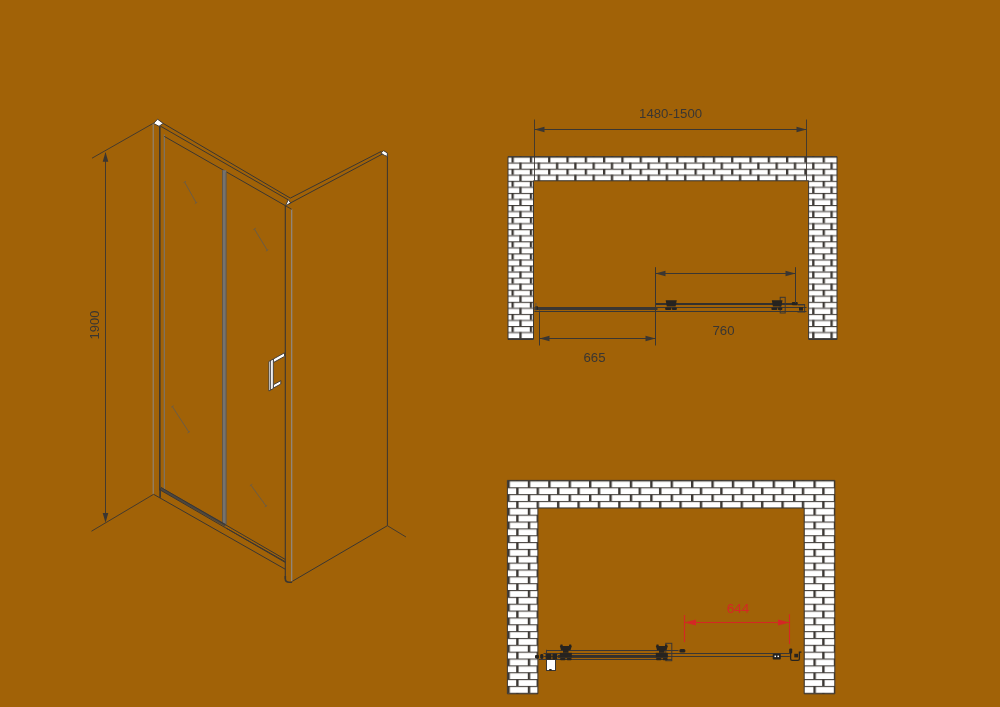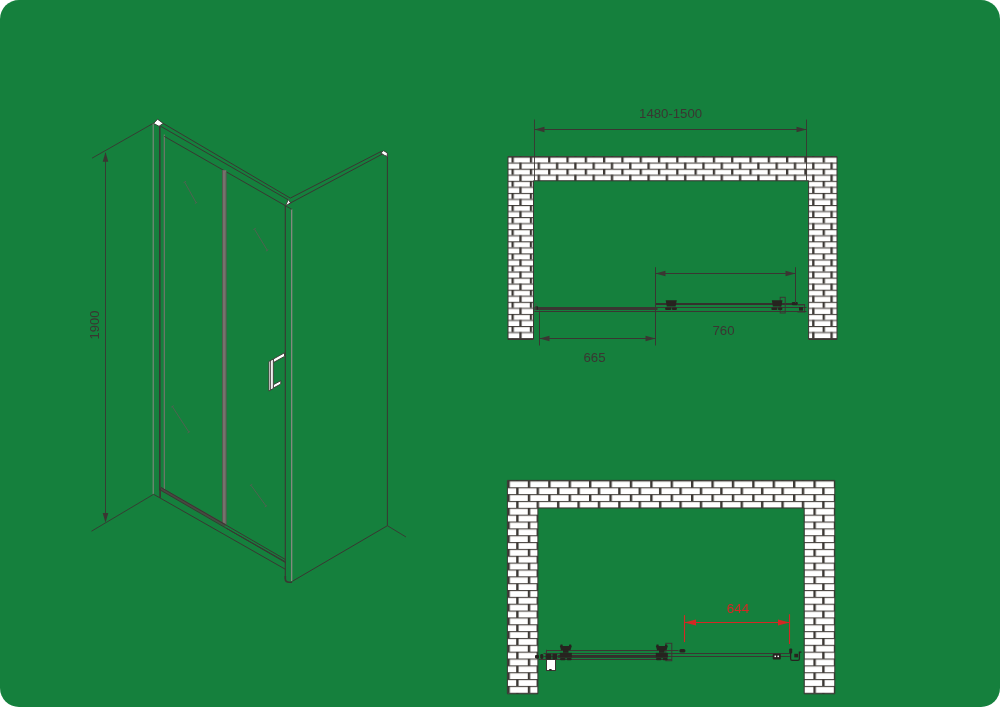--- a/index.html
+++ b/index.html
@@ -1,16 +1,16 @@
 <!DOCTYPE html>
 <html><head>
 <meta charset="utf-8">
 <style>
   html,body{margin:0;padding:0;background:#ffffff;}
-  #page{position:relative;width:1000px;height:707px;background:#15803d;overflow:hidden;border-radius:19px;}
+  #page{position:relative;width:1000px;height:707px;background:#a16207;overflow:hidden;}
   svg{display:block;}
   text{font-family:"Liberation Sans",sans-serif;}
 </style>
 </head>
 <body>
 
 <div id="page">
 <svg width="1000" height="707" viewBox="0 0 1000 707">
 <defs>
 

